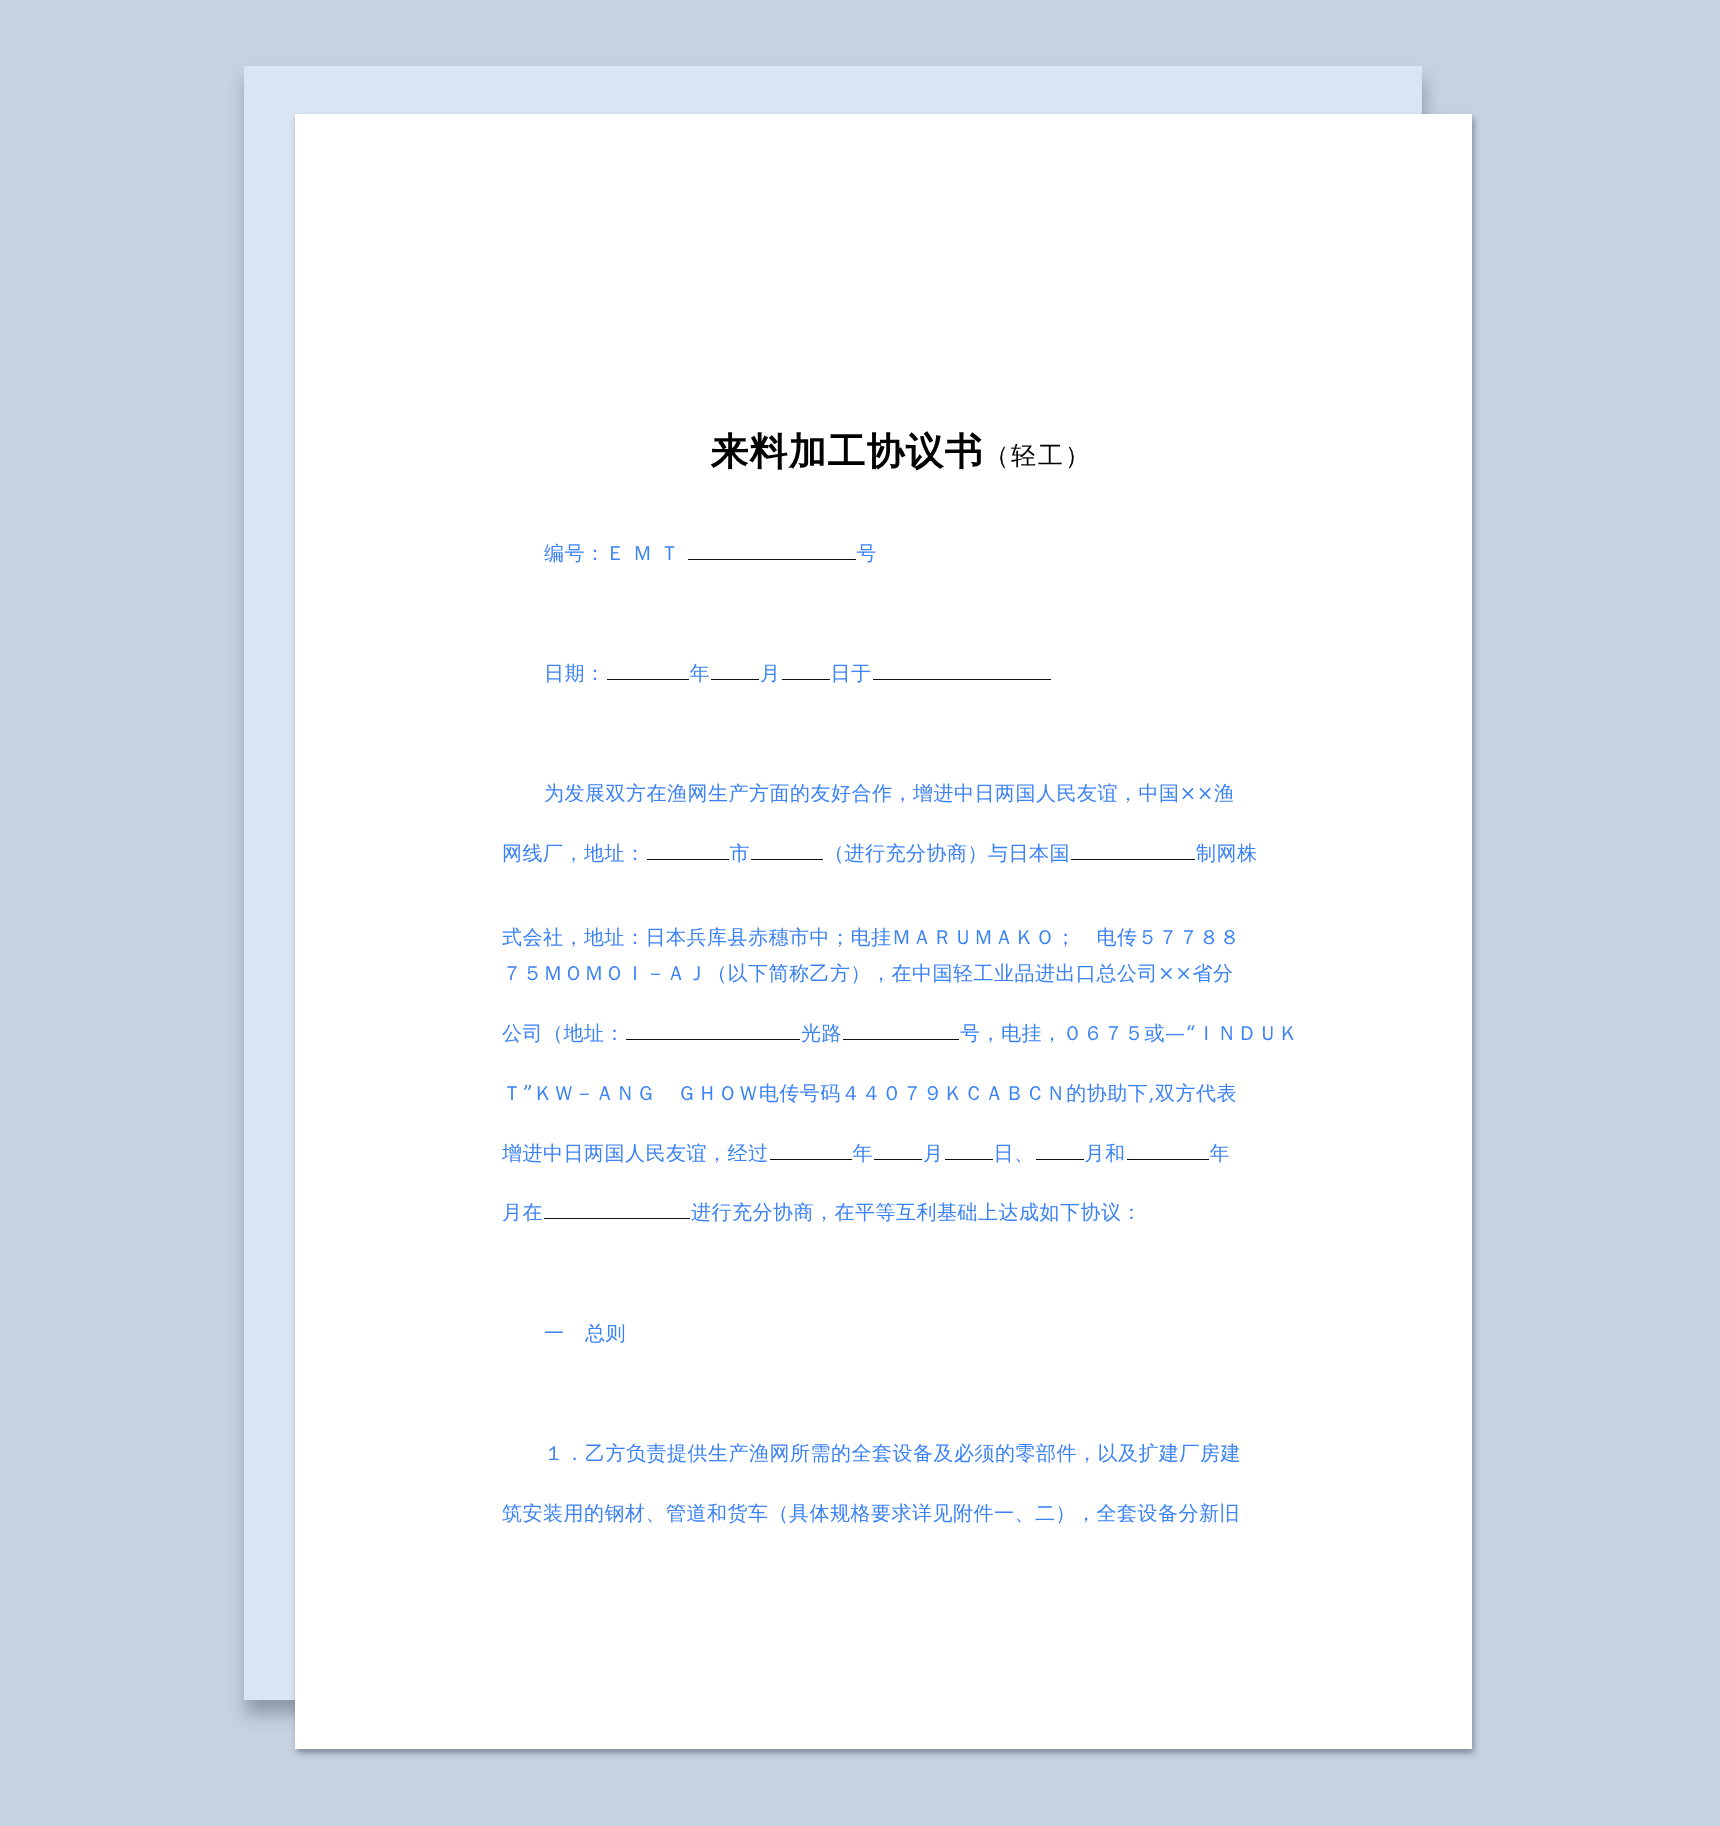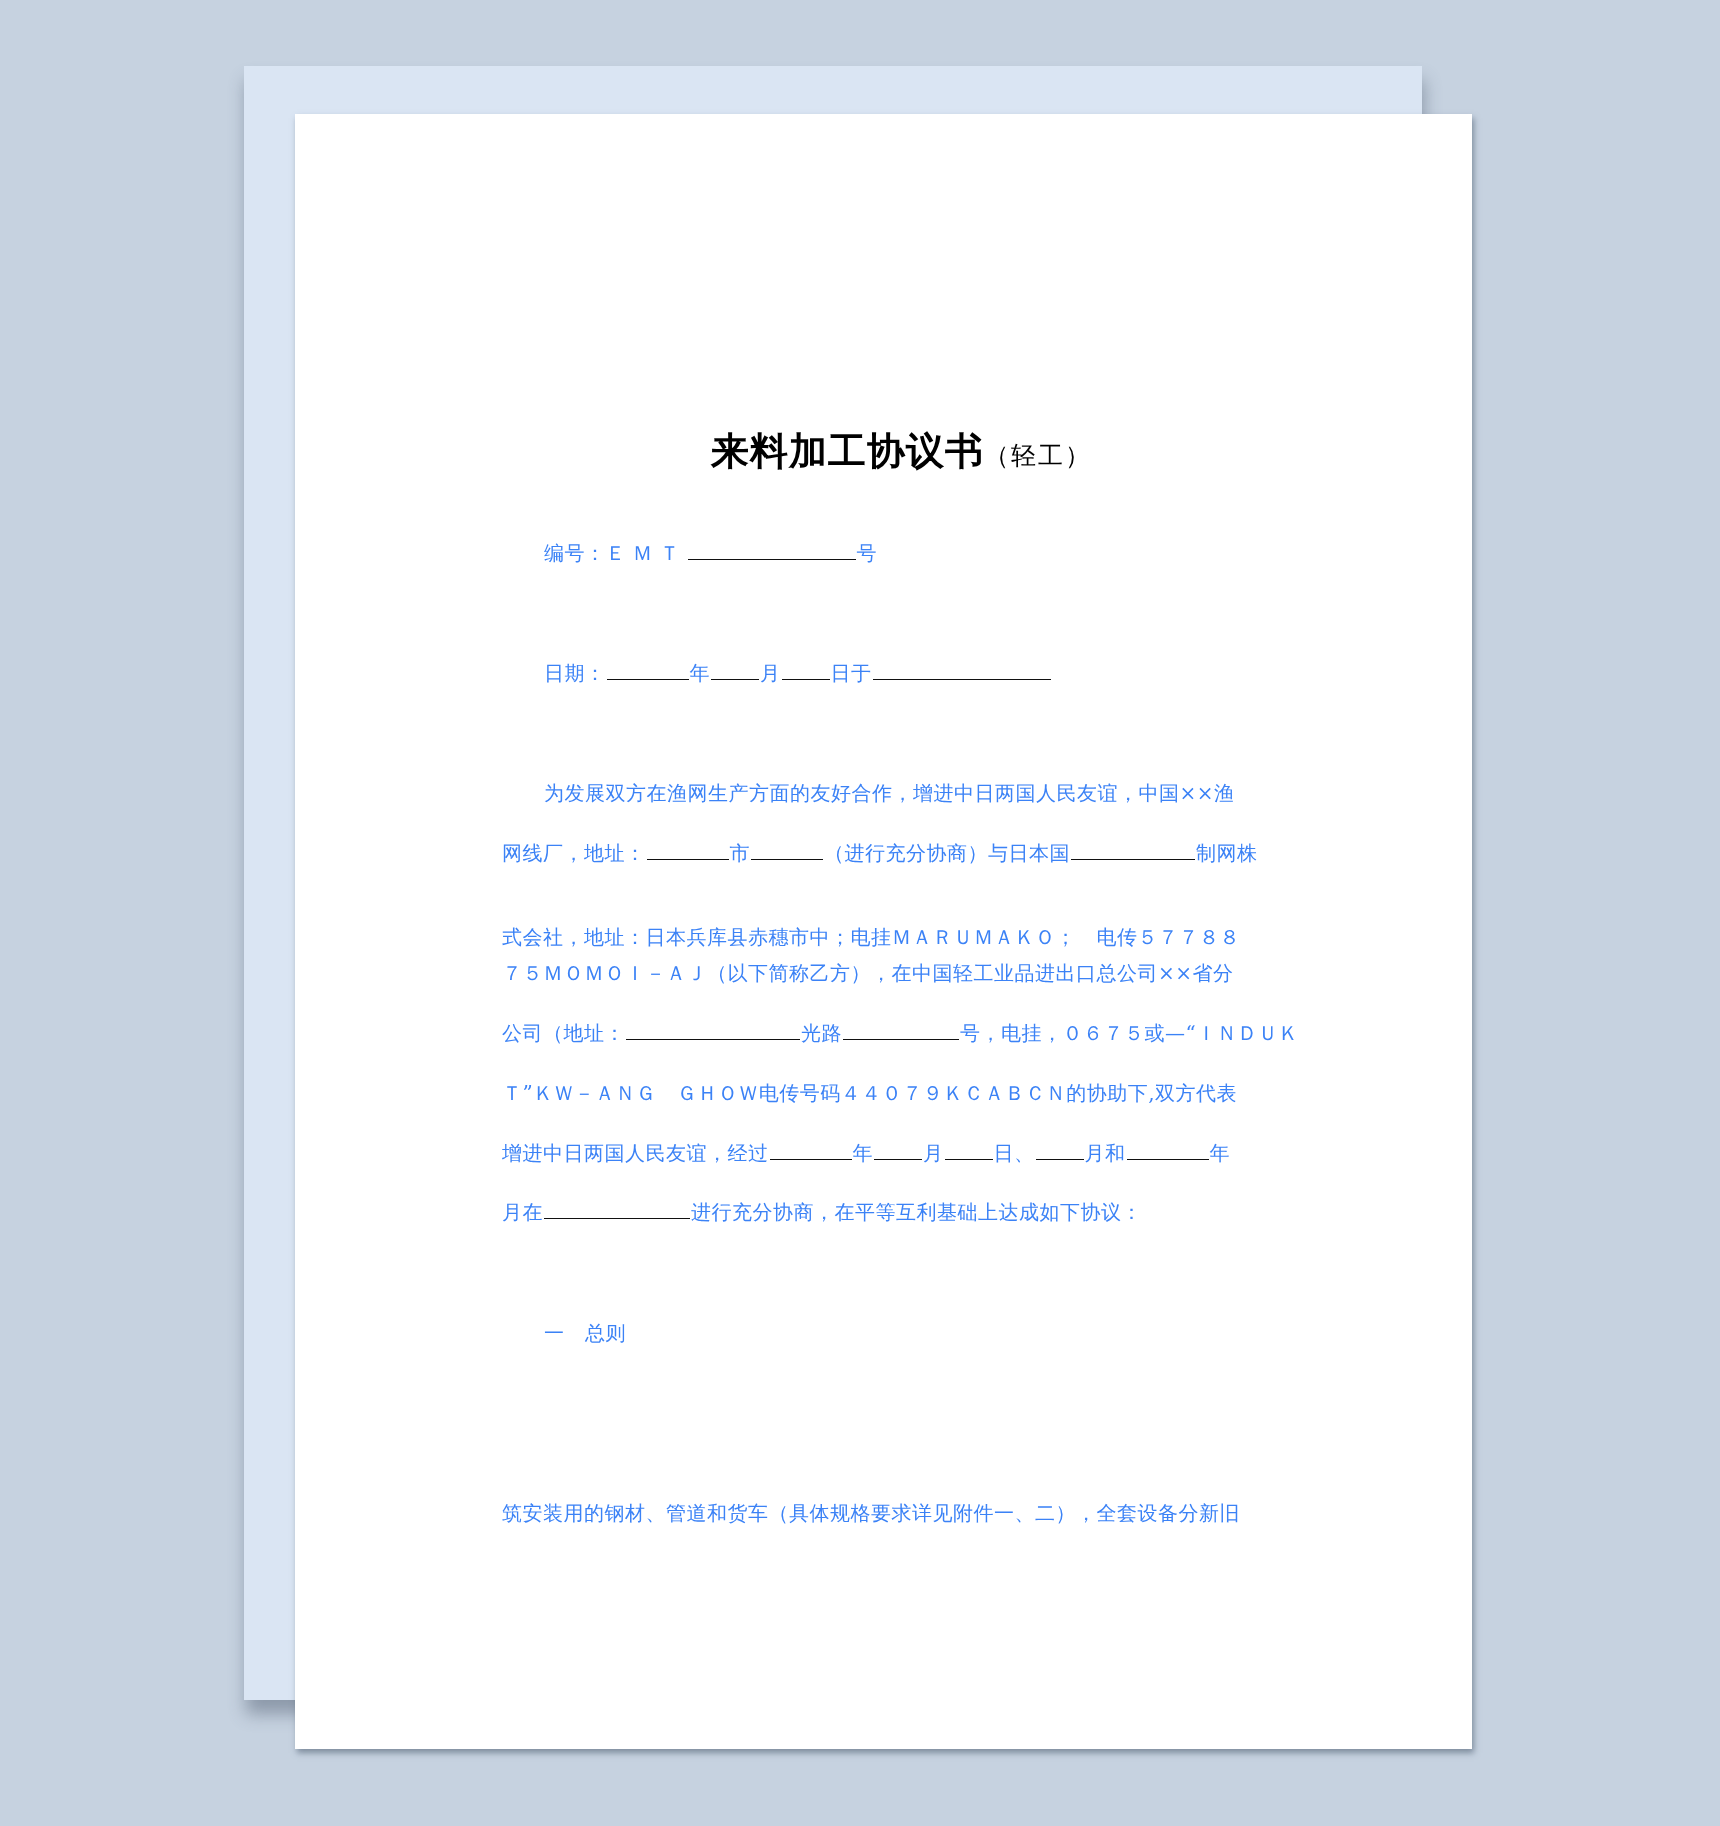--- a/index.html
+++ b/index.html
@@ -124,17 +124,20 @@
   </div>
 
   <div class="line" style="top:1084px;font-family:Liberation Mono, monospace;">
     <span>月在</span><span class="blank" style="width:146px;"></span><span>进行充分协商，在平等互利基础上达成如下协议：</span>
   </div>
 
   <div class="line indent" style="top:1204px;">
     <span>一　总则</span>
   </div>
 
+  <div class="line indent" style="top:1324px;">
+    <span>１．乙方负责提供生产渔网所需的全套设备及必须的零部件，以及扩建厂房建</span>
+  </div>
   <div class="line" style="top:1384px;">
     <span>筑安装用的钢材、管道和货车（具体规格要求详见附件一、二），全套设备分新旧</span>
   </div>
 
 </div>
 
 </body></html>

